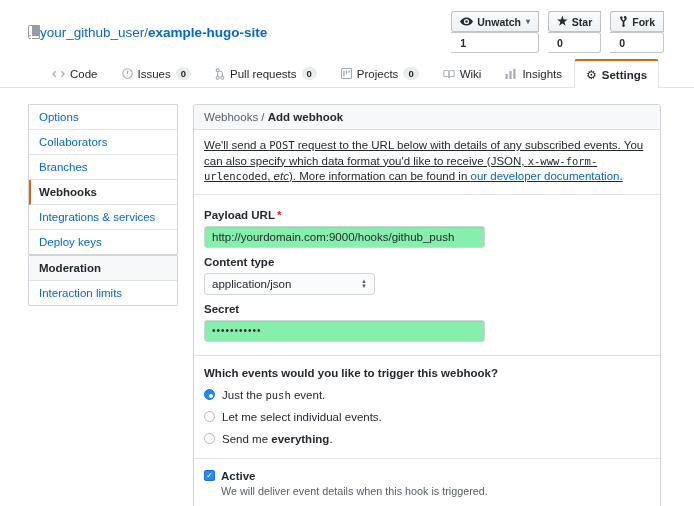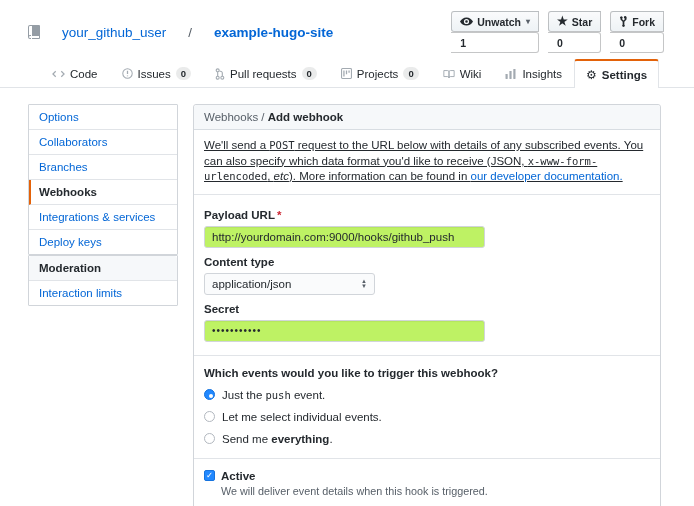--- a/index.html
+++ b/index.html
@@ -6,21 +6,21 @@
   html,body { background:#fff; }
   .app {
     width:694px; height:506px; background:#fff; position:relative; overflow:hidden;
     font-family:"Liberation Sans","DejaVu Sans",sans-serif; color:#24292e; font-size:11.5px;
   }
   a, .link { color:#0366d6; text-decoration:none; cursor:pointer; }
   code, .mono { font-family:"DejaVu Sans Mono","Liberation Mono",monospace; font-size:10.5px; }
 
   
   .repo-header { display:flex; justify-content:space-between; align-items:center; padding:11px 30px 7px 28px; }
-  .repo-title { display:flex; align-items:center; gap:22px; font-size:13.5px; }
+  .repo-title { display:flex; align-items:center; gap:0; font-size:13.5px; }
   .repo-title .owner { font-weight:400; }
   .repo-title .sep { color:#586069; }
   .repo-title .name { font-weight:700; }
   .actions { display:flex; gap:9px; }
   .btn-group { display:flex;flex-direction:column; }
   .btn {
     display:flex; align-items:center; gap:4px;
     font-size:10.5px; font-weight:700; color:#24292e;
     background:linear-gradient(-180deg,#fafbfc,#eff3f6 90%);
     border:1px solid rgba(27,31,35,.25); border-radius:3px 0 0 3px;
@@ -85,21 +85,21 @@
   .panel-header .crumb-current { font-weight:700; color:#24292e; }
   .panel-desc { padding:8px 10px 9px; border-bottom:1px solid #e1e4e8; line-height:1.35;text-decoration:underline; }
   .panel-desc .em { font-style:italic; }
   .panel-form { padding:6px 10px 12px; }
 
   .field-label { font-weight:700; font-size:11.5px; margin:8px 0 5px; }
   .req { color:#cb2431; margin-left:2px; }
   .text-input {
     display:block; width:281px; height:22px; padding:3px 7px;
     font-family:"Liberation Sans","DejaVu Sans",sans-serif; font-size:11.5px; color:#24292e;
-    background:#bef264; border:1px solid #d1d5da; border-radius:3px; outline:none;
+    background:#86efac; border:1px solid #d1d5da; border-radius:3px; outline:none;
     box-shadow:inset 0 1px 1px rgba(27,31,35,.06);
   }
   .text-input.secret { letter-spacing:1px; font-size:10px; }
   .select {
     display:flex; justify-content:space-between; align-items:center;
     width:171px; height:22px; padding:3px 7px; cursor:pointer;
     background:#fafbfc; border:1px solid #d1d5da; border-radius:3px;
     font-size:11.5px; color:#24292e;gap:45px;
   }
   .updown { display:flex; flex-direction:column; color:#586069; font-size:6px; line-height:4.5px; }

